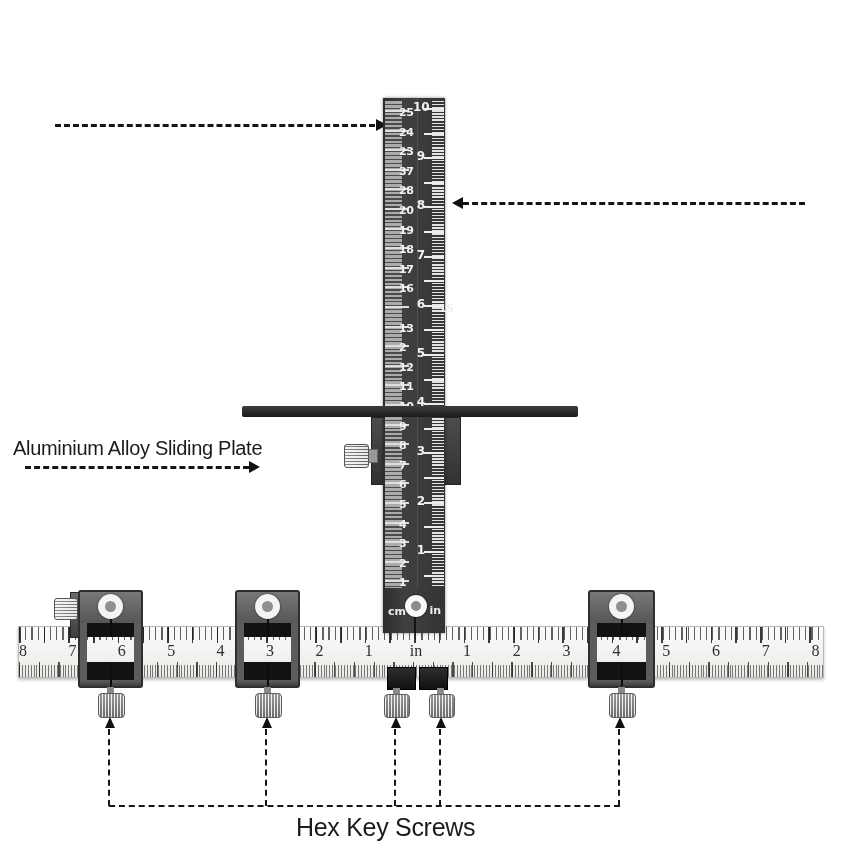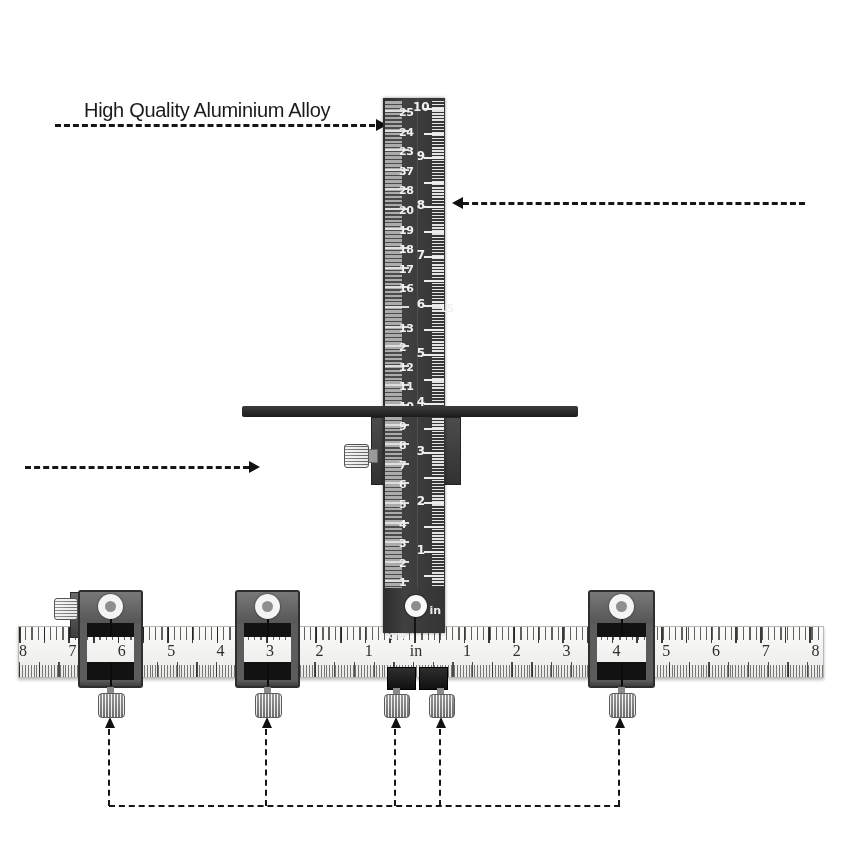--- a/index.html
+++ b/index.html
@@ -33,21 +33,21 @@
            background:repeating-linear-gradient(180deg,#ababab 0 2.6px,#4a4a4a 2.6px 3.95px);}
   #cm-ticks{position:absolute;left:2px;top:0;width:24px;height:490px;
            background:repeating-linear-gradient(180deg,transparent 0 12px,#dedede 12px 14px,transparent 14px 19.6px);}
   #v-divider{position:absolute;left:34px;top:0;width:1px;height:490px;background:#505050;}
   #in-band{position:absolute;right:1px;top:3px;width:12px;height:487px;
            background:repeating-linear-gradient(180deg,#e3e3e3 0 1.3px,transparent 1.3px 3.08px);}
   #in-ticks{position:absolute;right:1px;top:0;width:20px;height:490px;
            background:repeating-linear-gradient(180deg,transparent 0 10px,#ececec 10px 12px,transparent 12px 24.6px);}
   .cm-num{position:absolute;left:16px;font:bold 11px "DejaVu Sans",sans-serif;color:#f1f1f1;letter-spacing:-0.5px;}
   .in-num{position:absolute;left:30px;width:16px;text-align:center;font:bold 12px "DejaVu Sans",sans-serif;color:#f1f1f1;}
-  #v-cm-label{position:absolute;left:5px;top:507px;font:bold 11px "DejaVu Sans",sans-serif;color:#eeeeee;margin-top:24px;}
+  #v-cm-label{position:absolute;left:5px;top:507px;font:bold 11px "DejaVu Sans",sans-serif;color:#eeeeee;}
   #v-in-label{position:absolute;right:4px;top:506px;font:bold 11px "DejaVu Sans",sans-serif;color:#eeeeee;}
   #v-ring-outer{position:absolute;left:22px;top:497px;width:22px;height:22px;border-radius:50%;
            background:#fafafa;box-shadow:0 0 2px #000;}
   #v-ring-inner{position:absolute;left:28px;top:503px;width:10px;height:10px;border-radius:50%;background:#8d8d8d;}
   #v-stem-line{position:absolute;left:31px;top:519px;width:2px;height:16px;background:#141414;}
 
   
   #crossbar{position:absolute;left:242px;top:406px;width:336px;height:11px;z-index:4;
             background:linear-gradient(180deg,#3c3c3c,#1b1b1b);border-radius:2px;}
   #slider-block{position:absolute;left:371px;top:417px;width:88px;height:66px;z-index:1;
@@ -107,21 +107,22 @@
   .jaw-screw{position:absolute;top:694px;width:24px;height:22px;border-radius:4px;border:1px solid #5c5c5c;z-index:5;
        background-image:repeating-linear-gradient(90deg,rgba(255,255,255,.8) 0 1.5px,rgba(70,70,70,.45) 1.5px 3px),
                         linear-gradient(180deg,#d8d8d8,#8d8d8d);}
   #screwL{left:384px;} #screwR{left:429px;}
 </style>
 </head>
 <body>
 
 <div id="stage">
 
-  <div class="label" id="label1">High Quality Aluminium Alloy</div>
+  <div class="label" id="label3">Aluminium Alloy Sliding Plate</div>
+  <div class="label" id="label4">Hex Key Screws</div>
 
   <div class="dash-h" id="arrow1"></div>
   <div class="tip tip-right" style="left:376px;top:119px;"></div>
   <div class="dash-h" id="arrow2"></div>
   <div class="tip tip-left" style="left:452px;top:197px;"></div>
   <div class="dash-h" id="arrow3"></div>
   <div class="tip tip-right" style="left:249px;top:461px;"></div>
 
   <div class="dash-h" id="hexline"></div>
   <div class="dash-v" style="left:108px;"></div>

